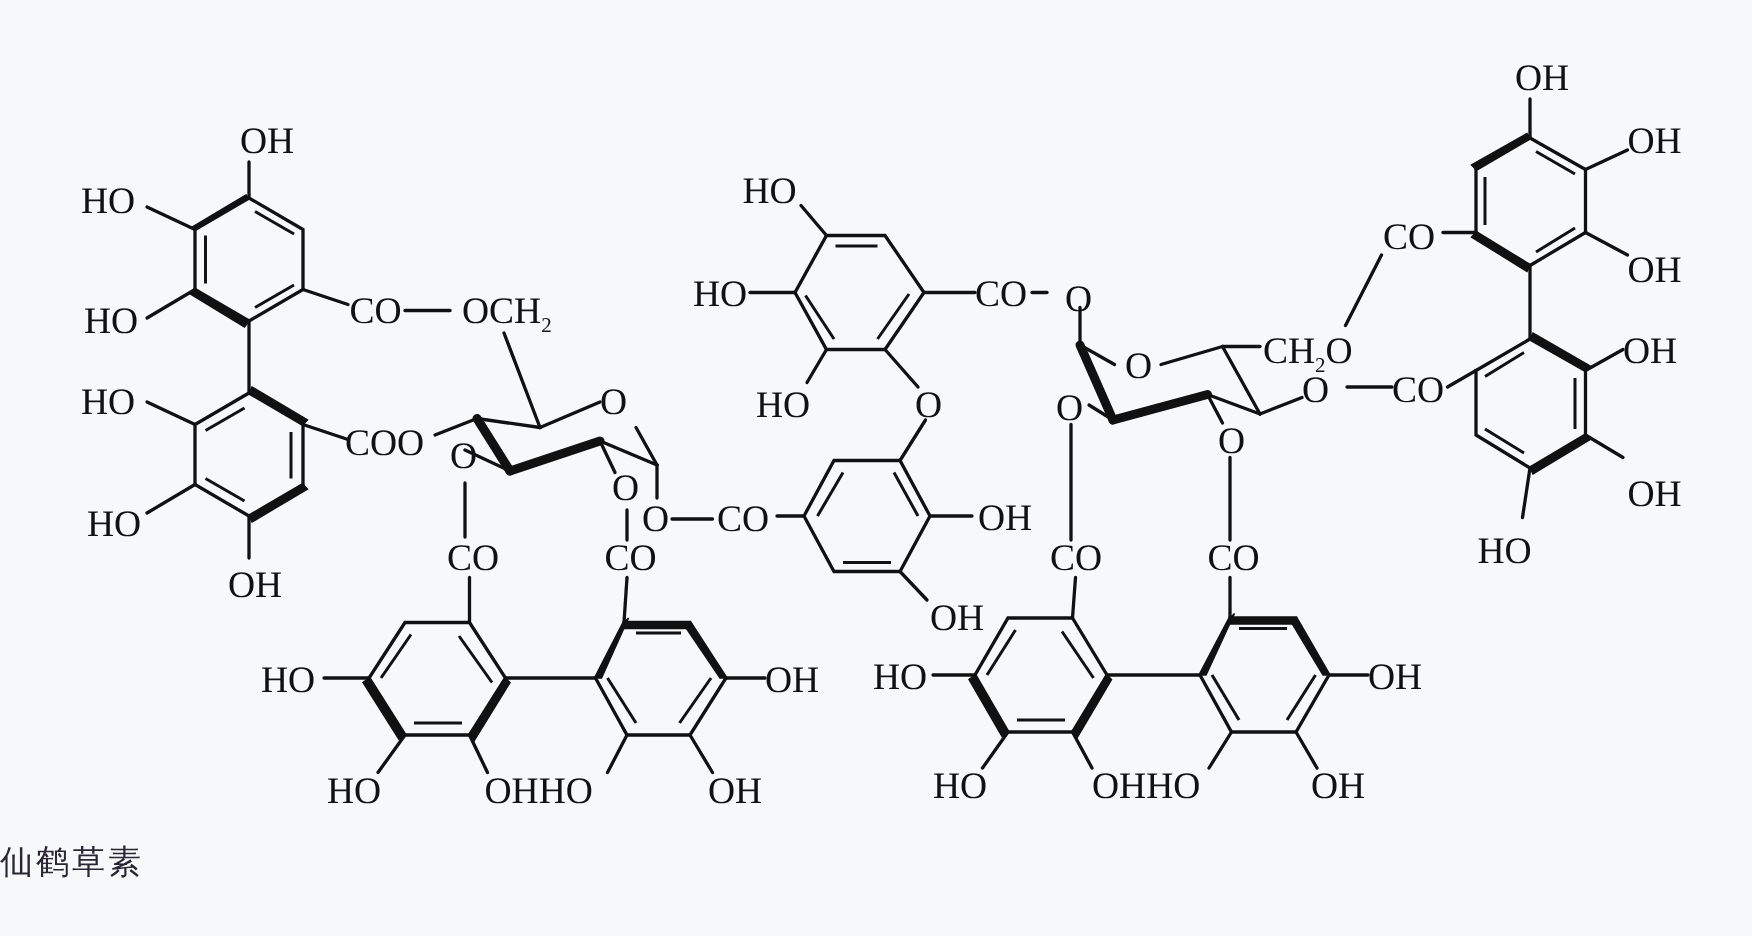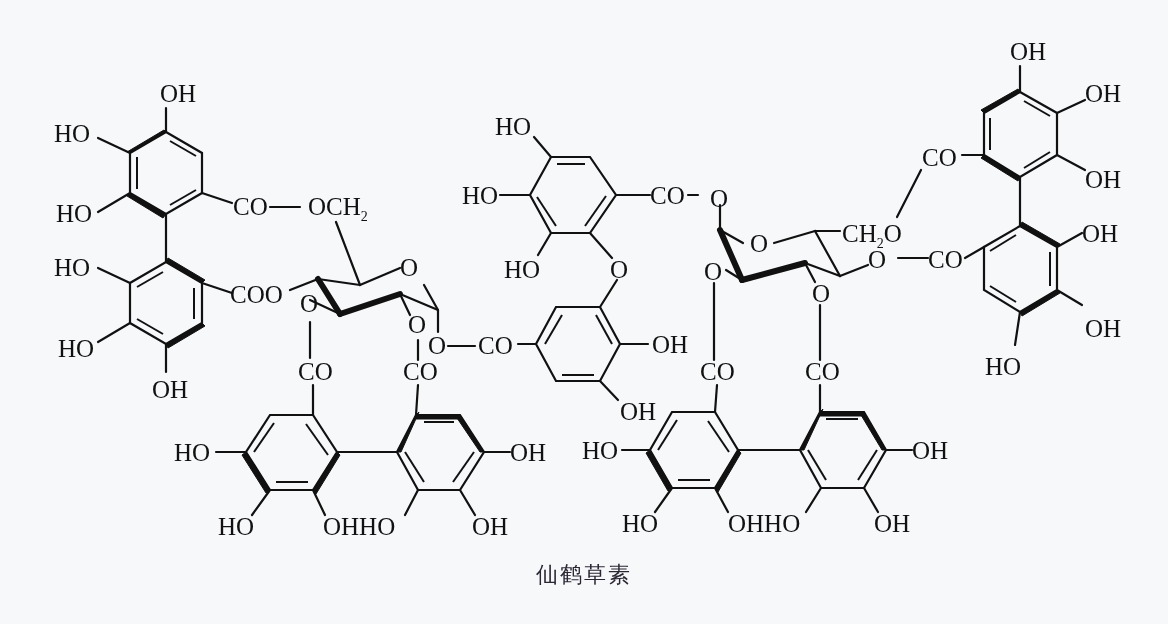--- a/index.html
+++ b/index.html
@@ -1,20 +1,20 @@
 <!DOCTYPE html>
 <html><head>
 <meta charset="utf-8">
 <style>
   html, body { margin: 0; padding: 0; background: #f7f8fa; }
   body { width: 1168px; height: 624px; overflow: hidden; position: relative; }
   #canvas { position: absolute; left: 0; top: 0; width: 1168px; height: 624px; }
   .lbl { font-family: "Liberation Serif", "DejaVu Serif", serif; font-size: 25px; fill: #111; }
   .sub { font-size: 14px; }
-  .caption { position: absolute; left: 0; width: 1168px; top: 560px; text-align: center;
+  .caption { position: absolute; left: 0; width: 1168px; top: 560px; text-align: left;
              font-family: "DejaVu Sans", sans-serif; font-size: 22px; color: #2a2633; letter-spacing: 2px; }
   .bond { stroke: #111; stroke-width: 2.2; fill: none; stroke-linecap: round; }
   .dbl { stroke: #111; stroke-width: 2; fill: none; }
   .wedge { fill: #111; stroke: #111; stroke-width: 1; }
   .bold { stroke: #111; stroke-width: 6; fill: none; stroke-linecap: round; }
 </style>
 </head>
 <body>
 
 <svg id="canvas" viewBox="0 0 1168 624" xmlns="http://www.w3.org/2000/svg">

